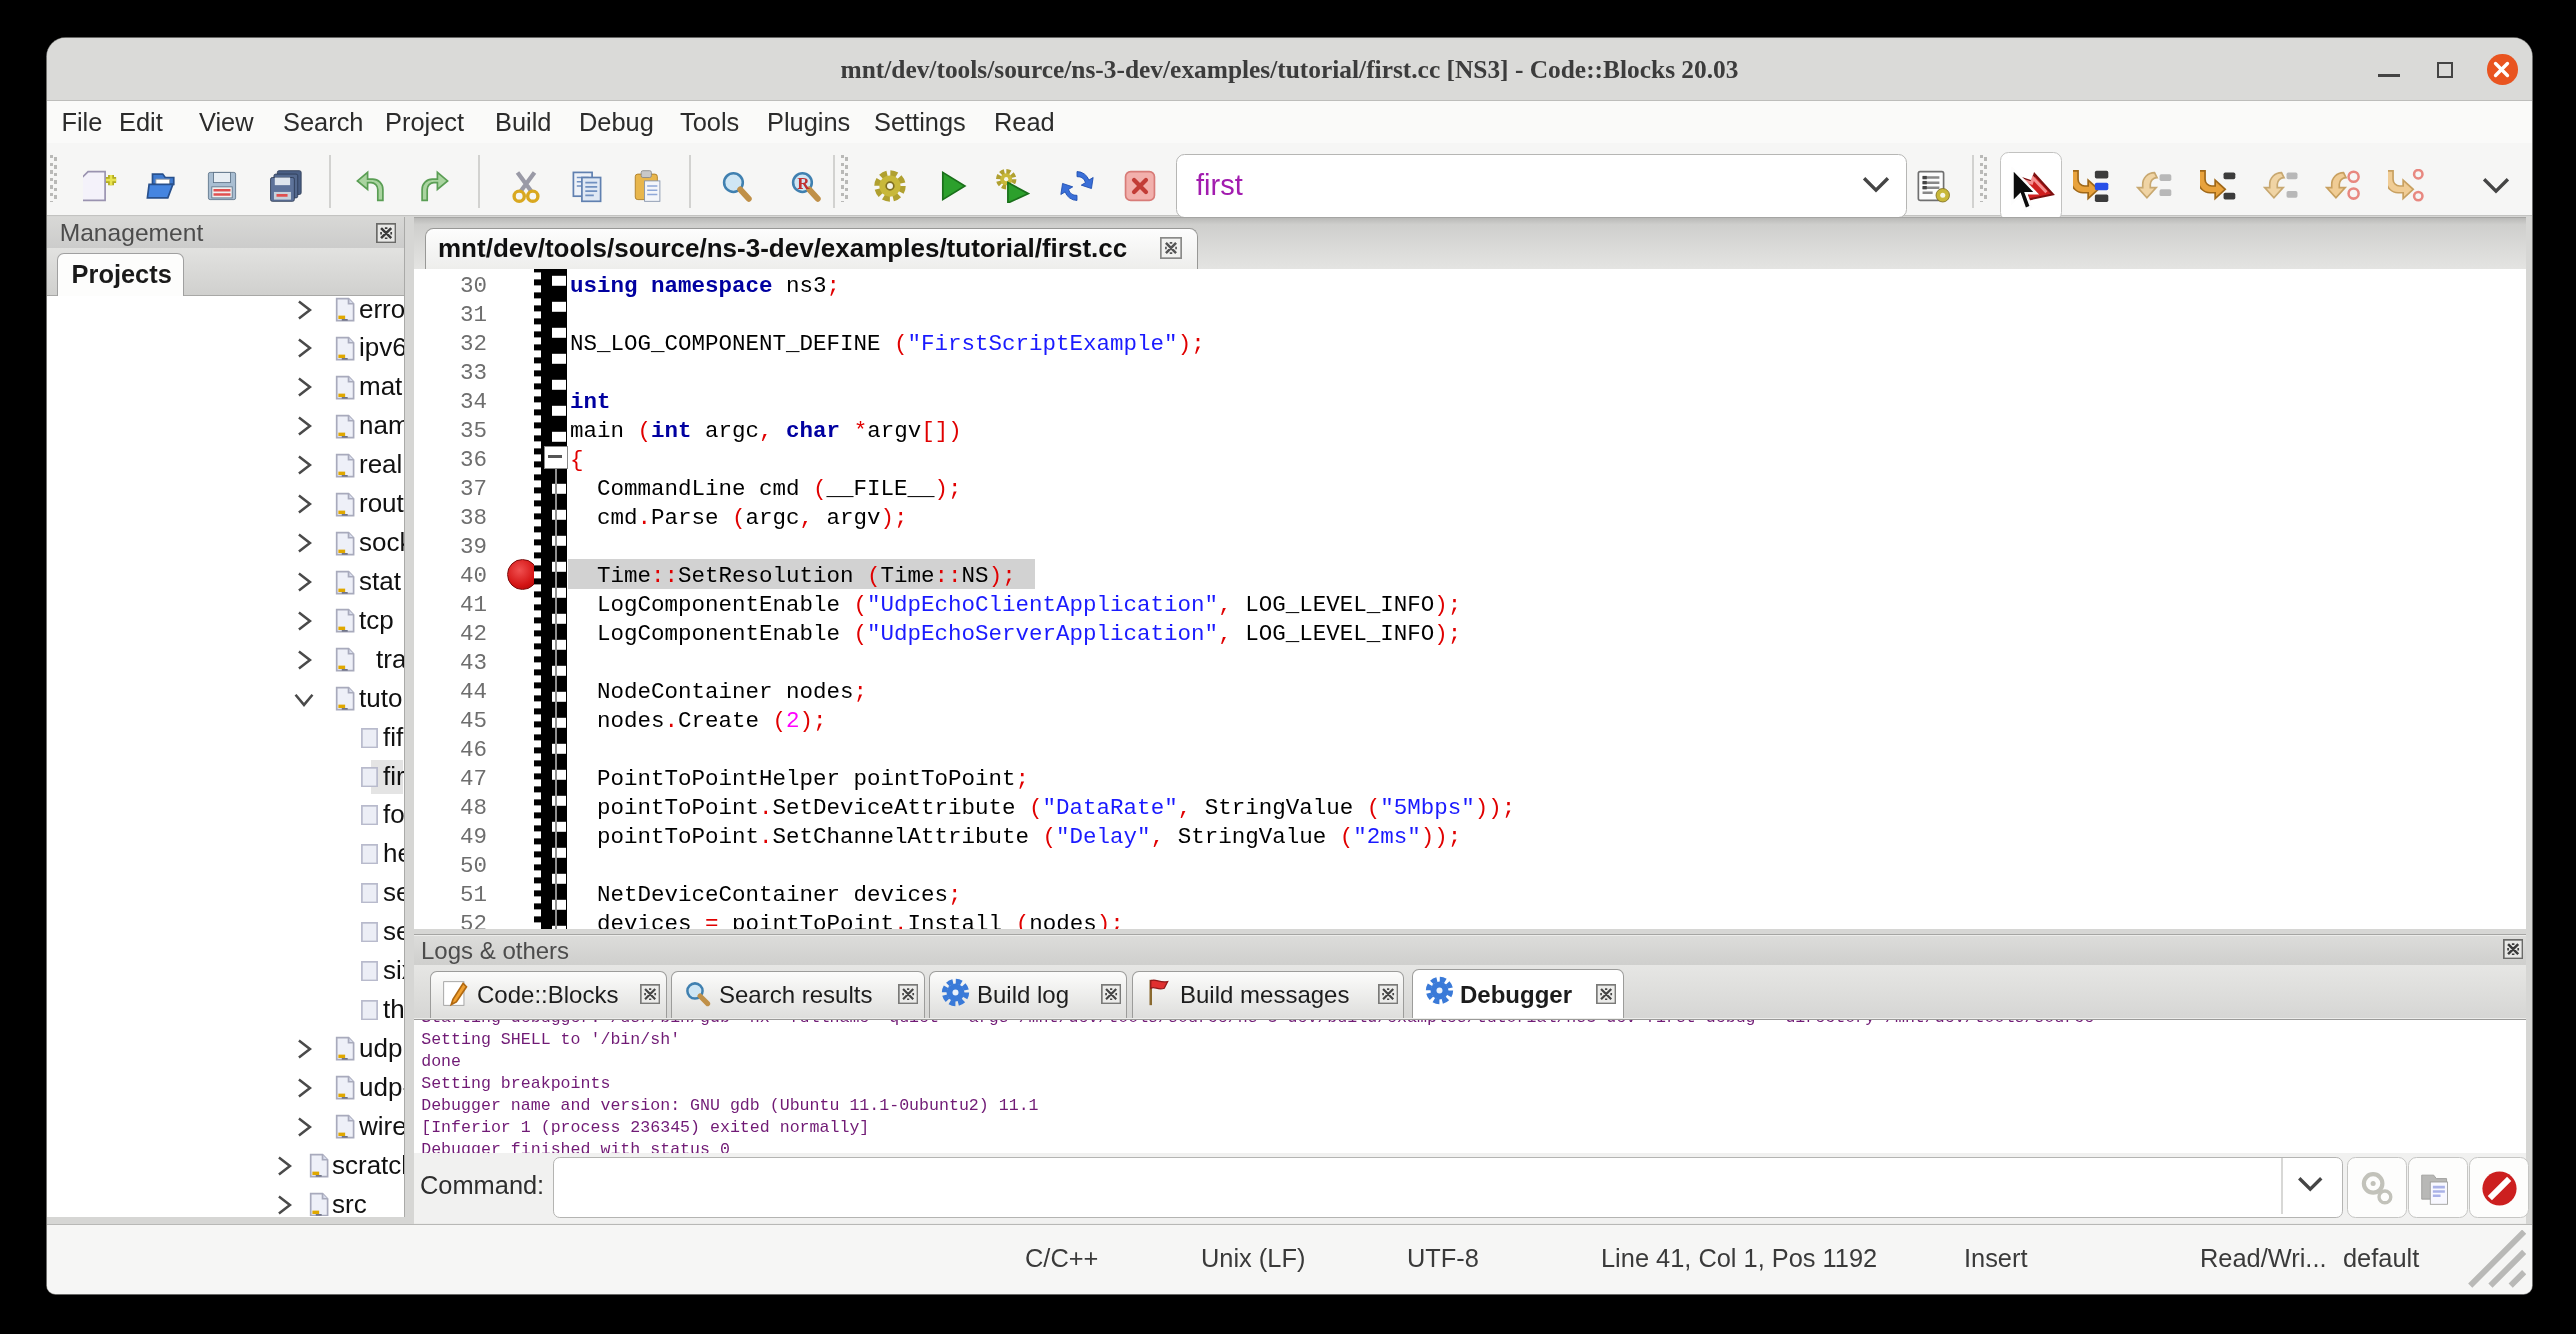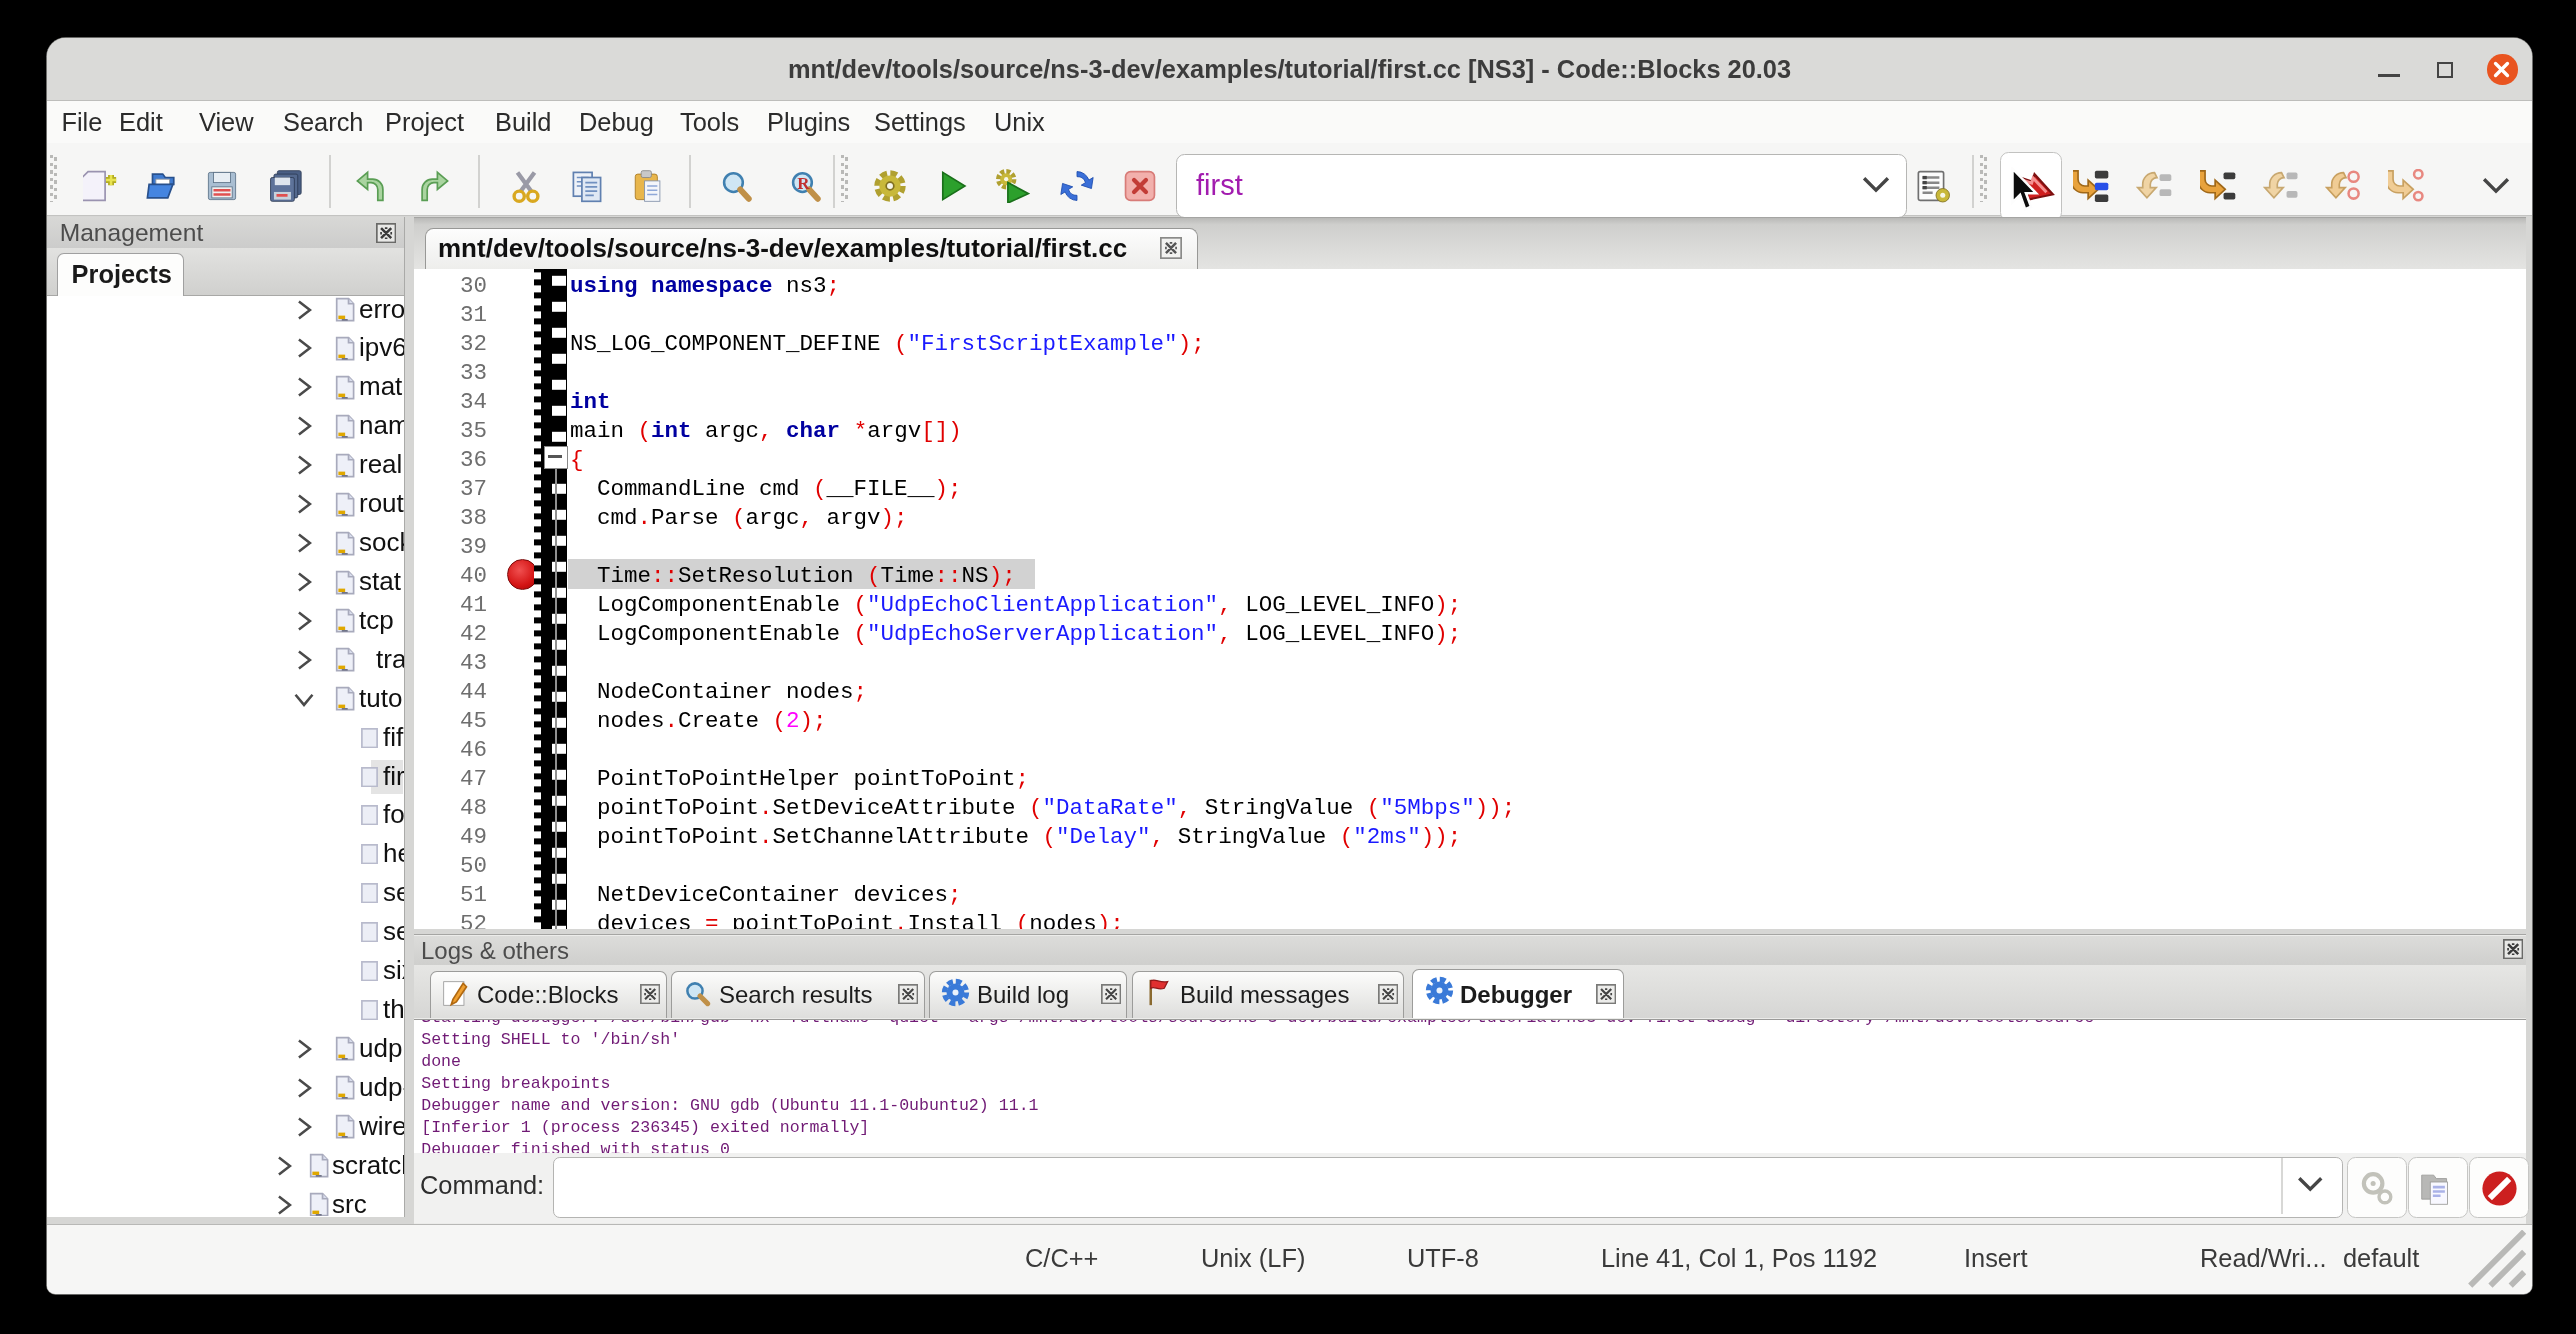--- a/index.html
+++ b/index.html
@@ -5,21 +5,21 @@
   html,body{margin:0;padding:0;background:#000;}
   body{width:2576px;height:1335px;position:relative;overflow:hidden;
        font-family:"Liberation Sans",sans-serif;}
   #win{position:absolute;left:47px;top:38px;width:2485px;height:1256px;
        background:#d6d6d4;border-radius:18.6px 18.6px 8.5px 8.5px;overflow:hidden;
        box-shadow:0 0 0 0.8px #8a8a88;}
   .abs{position:absolute;}
   
   #titlebar{left:0;top:0;width:2485px;height:62px;background:#dadad8;
             border-bottom:0.8px solid #bdbdbb;}
-  #title{width:100%;text-align:center;top:17px;font-weight:bold;font-size:25.4px;color:#3c3c3c;}
+  #title{width:100%;text-align:center;top:17px;font-weight:bold;font-size:25.4px;color:#3c3c3c;font-family:Liberation Serif, serif;}
   
   #menubar{left:0;top:63px;width:2485px;height:42px;background:#fafaf9;}
   .mi{top:70px;font-size:25.4px;color:#2b2b2b;}
   
   #toolbar{left:0;top:105px;width:2485px;height:72px;background:#f6f6f5;border-bottom:1.7px solid #c3c3c1;}
   .grip{top:13.5px;width:7.6px;height:47px;
      background-image:repeating-linear-gradient(to bottom,#b9b9b7 0 3.4px,transparent 3.4px 7.6px),repeating-linear-gradient(to bottom,transparent 0 2.5px,#b9b9b7 2.5px 6px,transparent 6px 7.6px);
      background-size:3.4px 100%,3.4px 100%;background-position:0 0,4.2px 0;background-repeat:no-repeat;}
   .tsep{top:12px;width:1.7px;height:53px;background:#d2d2d0;}
   .ticon{top:131px;}
@@ -52,21 +52,21 @@
   <span class="abs mi" style="left:14.4px">File</span>
   <span class="abs mi" style="left:72px">Edit</span>
   <span class="abs mi" style="left:152px">View</span>
   <span class="abs mi" style="left:236px">Search</span>
   <span class="abs mi" style="left:338px">Project</span>
   <span class="abs mi" style="left:448px">Build</span>
   <span class="abs mi" style="left:532px">Debug</span>
   <span class="abs mi" style="left:633px">Tools</span>
   <span class="abs mi" style="left:720px">Plugins</span>
   <span class="abs mi" style="left:827px">Settings</span>
-  <span class="abs mi" style="left:947px">Unix</span>
+  <span class="abs mi" style="left:947px">Read</span>
 
   <div class="abs" id="toolbar"></div>
 
   <div class="abs grip" style="left:2.5px;top:117px"></div>
   <div class="abs tsep" style="left:282px;top:117px"></div>
   <div class="abs tsep" style="left:431px;top:117px"></div>
   <div class="abs tsep" style="left:642px;top:117px"></div>
   <div class="abs tsep" style="left:786px;top:117px"></div>
   <div class="abs grip" style="left:794px;top:117px"></div>
   <div class="abs tsep" style="left:1925px;top:117px"></div>

